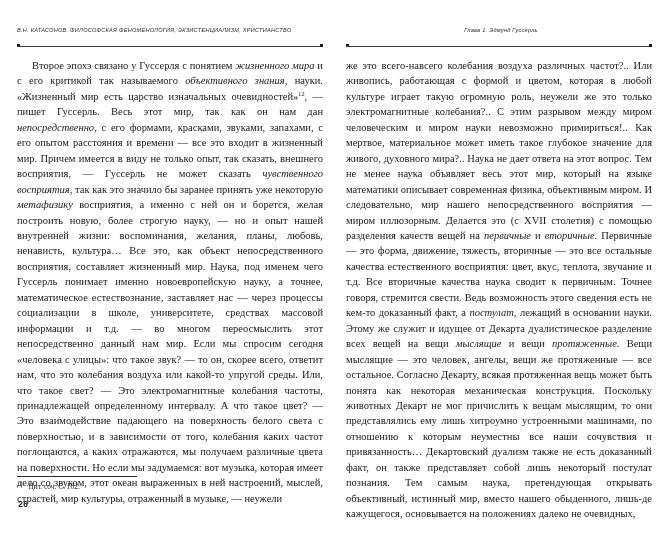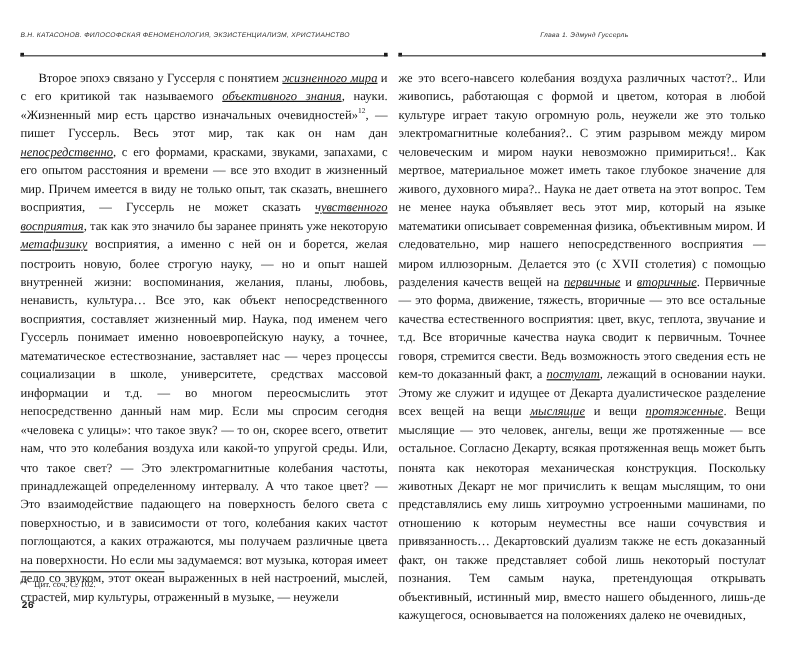--- a/index.html
+++ b/index.html
@@ -21,21 +21,21 @@
     background: #ffffff;
   }
   .page {
     position: absolute;
     top: 0;
     height: 540px;
     width: 334px;
     box-sizing: border-box;
   }
   .page-left  { left: 0; }
-  .page-right { left: 320px; }
+  .page-right { left: 334px; }
 
   
   .runhead {
     position: absolute;
     top: 24px;
     height: 12px;
     font-family: "Liberation Sans", "DejaVu Sans", sans-serif;
     font-style: italic;
     font-size: 5.6px;
     letter-spacing: 0.25px;
@@ -85,21 +85,21 @@
   .page-left .col  { left: 17px; }
   .page-right .col { left: 12px; }
 
   .col p {
     margin: 0;
     text-indent: 0;
   }
   .col p.indent { text-indent: 15px; }
 
   .lead { font-weight: normal; }
-  .ital { font-style: italic; text-decoration: underline; }
+  .ital { font-style: italic; }
   sup.fnref {
     font-size: 6.2px;
     vertical-align: super;
     line-height: 0;
   }
 
   
   .footnote-area {
     position: absolute;
     left: 17px;

